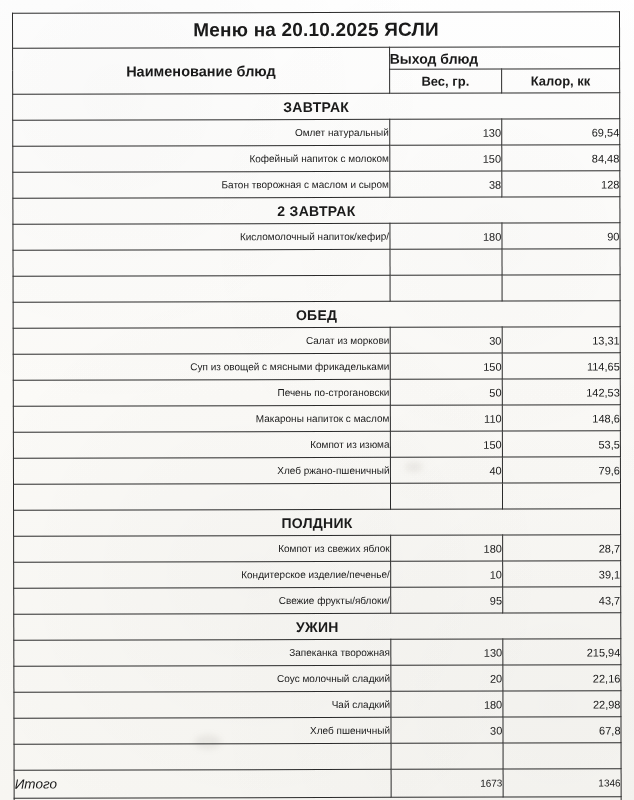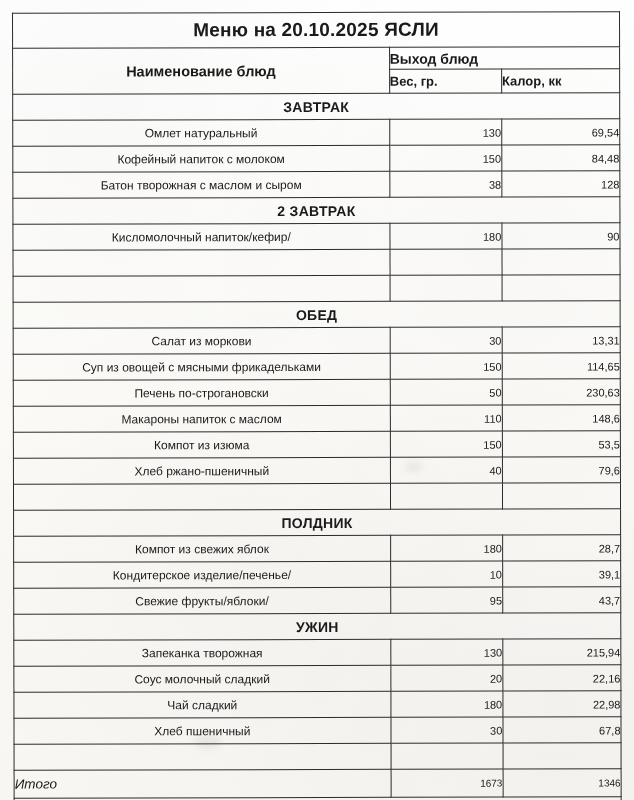--- a/index.html
+++ b/index.html
@@ -69,39 +69,38 @@
     font-weight: bold;
   }
   .hdr-out {
     height: 21px;
     text-align: left;
     font-size: 14px;
     font-weight: bold;
   }
   .hdr-sub {
     height: 23px;
-    text-align: left;
+    text-align: center;
     font-size: 13px;
     font-weight: bold;
   }
   .section-cell {
     height: 25px;
     text-align: center;
     font-size: 14px;
     font-weight: bold;
     letter-spacing: 0.3px;
   }
   .dish {
     height: 25px;
-    font-size: 12px;
+    font-size: 10px;
     padding-left: 6px;
-    text-align: center;
+    text-align: right;
     white-space: nowrap;
     overflow: hidden;
-    border-radius: 12px;
   }
   .num {
     height: 25px;
     font-size: 11px;
     padding-right: 7px;
     text-align: right;
   }
   .blank {
     height: 25px;
   }
@@ -210,21 +209,21 @@
             <td class="num">13,31</td>
           </tr>
           <tr>
             <td class="dish">Суп из овощей с мясными фрикадельками</td>
             <td class="num">150</td>
             <td class="num">114,65</td>
           </tr>
           <tr>
             <td class="dish">Печень по-строгановски</td>
             <td class="num">50</td>
-            <td class="num">230,63</td>
+            <td class="num">142,53</td>
           </tr>
           <tr>
             <td class="dish">Макароны напиток с маслом</td>
             <td class="num">110</td>
             <td class="num">148,6</td>
           </tr>
           <tr>
             <td class="dish">Компот из изюма</td>
             <td class="num">150</td>
             <td class="num">53,5</td>

